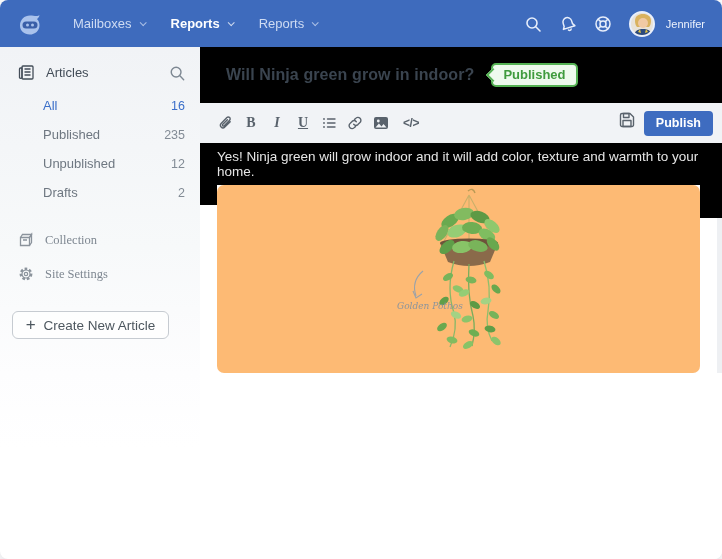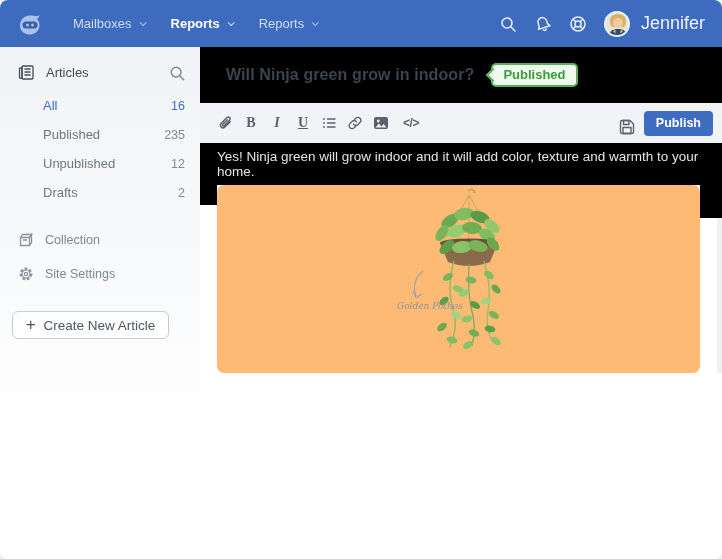--- a/index.html
+++ b/index.html
@@ -20,39 +20,39 @@
     margin-right:26px; cursor:pointer;
   }
   .nav-item.active { color:#fff; font-weight:bold; }
   .chev {
     width:5px; height:5px; border-right:1.6px solid currentColor; border-bottom:1.6px solid currentColor;
     transform:rotate(45deg) translateY(-1px); display:inline-block; margin-left:8px; opacity:.75;
   }
   .nav-right { margin-left:auto; display:flex; align-items:center; gap:17px; }
   .nav-icon { width:18px; height:18px; color:#e7eefb; cursor:pointer; display:block; }
   .avatar { width:26px; height:26px; border-radius:50%; overflow:hidden; border:2px solid #e9effb; background:#dfe7f4; }
-  .user-name { color:#eef3fd; font-size:18px; margin-left:-6px; }
+  .user-name { color:#eef3fd; font-size:11px; margin-left:-6px; }
 
   
   .sidebar {
     position:absolute; top:47px; left:0; width:200px; bottom:11px;
     background:linear-gradient(180deg,#f1f3f6 0%, #f7f9fa 40%, #fdfdfe 65%, #fff 80%);
   }
   .sb-header { display:flex; align-items:center; padding:17px 15px 10px 18px; color:#434d58; }
   .sb-header .lbl { font-size:13px; margin-left:11px; }
   .sb-search { margin-left:auto; width:16px; height:16px; color:#7e8893; cursor:pointer; }
   .sb-item {
     display:flex; align-items:center; padding:7px 15px 7px 43px;
     font-size:13px; color:#6e7781; cursor:pointer;
   }
   .sb-item .count { margin-left:auto; font-size:12.5px; color:#828b95; }
   .sb-item.active, .sb-item.active .count { color:#3b6fc9; }
   .sb-links { margin-top:16px; }
   .sb-link { display:flex; align-items:center; padding:9px 18px; color:#7e8791; font-size:12.5px; cursor:pointer; }
-  .sb-link .lbl { margin-left:11px; }
+  .sb-link .lbl { margin-left:11px;font-family:Liberation Serif, serif; }
   .sb-link svg { color:#8b939c; }
   .create-btn {
     margin:20px 0 0 12px; width:157px; height:28px;
     border:1px solid #c6cbd1; border-radius:6px; background:rgba(255,255,255,.65);
     color:#4d575f; font-size:13.5px; display:flex; align-items:center; justify-content:center; gap:8px;
     cursor:pointer;
   }
   .create-btn .plus { font-size:17px; font-weight:400; color:#4d575f; line-height:1; margin-top:-2px; }
 
   
@@ -77,21 +77,21 @@
     display:flex; align-items:center; padding:0 9px 0 17px; z-index:2;
   }
   .tb-icon {
     width:16px; height:16px; margin-right:10px; color:#59626c; cursor:pointer;
     display:flex; align-items:center; justify-content:center; flex:0 0 auto;
   }
   .tb-letter { font-size:14px; font-family:"Liberation Serif", serif; font-weight:bold; color:#59626c; }
   .tb-letter.it { font-style:italic; font-weight:bold; }
   .tb-letter.un { text-decoration:underline; }
   .tb-code { font-size:12px; font-weight:bold; letter-spacing:-.5px; }
-  .tb-right { margin-left:auto; display:flex; align-items:flex-end; gap:8px; }
+  .tb-right { margin-left:auto; display:flex; align-items:flex-start; gap:8px; }
   .save-icon { width:18px; height:18px; color:#59626c; cursor:pointer; }
   .publish-btn {
     background:#3e6cc0; color:#fff; font-size:12.5px; font-weight:600;
     border:none; border-radius:4px; padding:5px 12px 6px; cursor:pointer;
   }
   .para-row {
     position:absolute; top:96px; left:0; right:0; height:42px; background:#000;
     display:flex; align-items:center; padding-left:17px; z-index:2;
   }
   .para-text { font-size:13.5px; color:#e5e5e5; }

